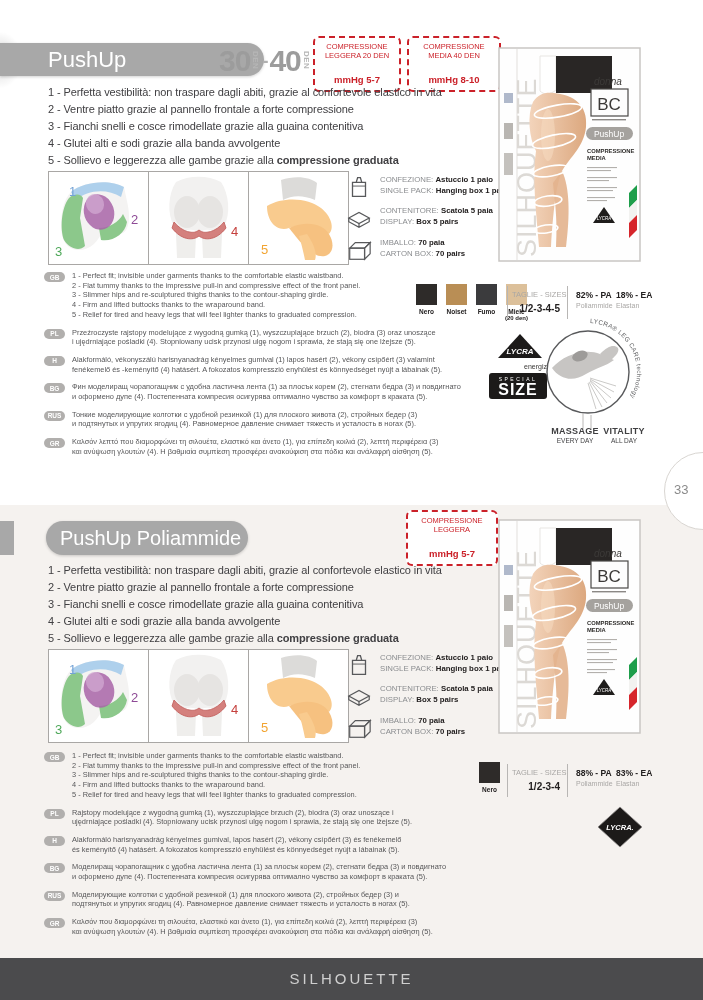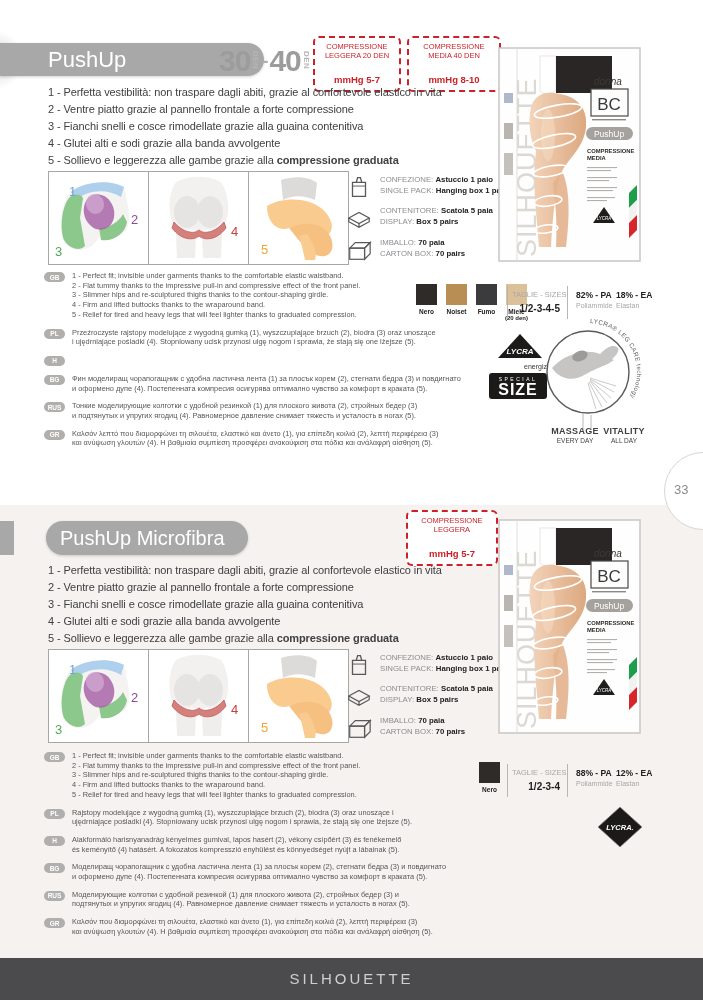--- a/index.html
+++ b/index.html
@@ -217,20 +217,24 @@
   </div>
   <div class="lang-row">
     <span class="lang-badge">PL</span>
     <div class="lang-lines">
         <div>Przeźroczyste rajstopy modelujące z wygodną gumką (1), wyszczuplające brzuch (2), biodra (3) oraz unoszące</div>
         <div>i ujędrniające pośladki (4). Stopniowany ucisk przynosi ulgę nogom i sprawia, że stają się one lżejsze (5).</div>
       </div>
   </div>
   <div class="lang-row">
     <span class="lang-badge">H</span>
+    <div class="lang-lines">
+        <div>Alakformáló, vékonyszálú harisnyanadrág kényelmes gumival (1) lapos hasért (2), vékony csípőért (3) valamint</div>
+        <div>fenékemelő és -keményítő (4) hatásért. A fokozatos kompresszió enyhülést és könnyedséget nyújt a lábainak (5).</div>
+      </div>
   </div>
   <div class="lang-row">
     <span class="lang-badge">BG</span>
     <div class="lang-lines">
         <div>Фин моделиращ чорапогащник с удобна ластична лента (1) за плосък корем (2), стегнати бедра (3) и повдигнато</div>
         <div>и оформено дупе (4). Постепенната компресия осигурява оптимално чувство за комфорт в краката (5).</div>
       </div>
   </div>
   <div class="lang-row">
     <span class="lang-badge">RUS</span>
@@ -335,21 +339,21 @@
   <polygon points="133,163 141,155 141,170 133,178" fill="#f2f2f0"></polygon>
   <polygon points="133,178 141,170 141,185 133,193" fill="#d6262c"></polygon>
 </svg>
 
 <div class="abs page-circle" style="left:664px;top:452px">
   <span class="abs" style="left:9px;top:29px;font-size:13px;color:#8b8b8b">33</span>
 </div>
 
 <div class="abs edge-strip"></div>
 <div class="abs banner banner2">
-  <span>PushUp Microfibra</span>
+  <span>PushUp Poliammide</span>
 </div>
 
 <div class="abs cbadge" style="left:406px;top:510px;width:84px">
   <div class="cb-l">COMPRESSIONE</div>
   <div class="cb-l">LEGGERA</div>
   <div class="cb-m">mmHg 5-7</div>
 </div>
 
 <div class="abs features" style="top:562px">
   <div>1 - Perfetta vestibilità: non traspare dagli abiti, grazie al confortevole elastico in vita</div>
@@ -437,21 +441,21 @@
 <div class="abs" style="left:512px;top:768px;width:48px;text-align:right">
   <div class="sz-label">TAGLIE - SIZES:</div>
   <div class="sz-value">1/2-3-4</div>
 </div>
 <div class="abs vdiv" style="left:567px;top:764px;height:33px"></div>
 <div class="abs comp" style="left:576px;top:768px">
   <div class="c-pct">88% - PA</div>
     <div class="c-name">Poliammide</div>
 </div>
 <div class="abs comp" style="left:616px;top:768px">
-  <div class="c-pct">12% - EA</div>
+  <div class="c-pct">83% - EA</div>
     <div class="c-name">Elastan</div>
 </div>
 
 <div class="abs" style="left:44px;top:751px;width:440px">
   <div class="lang-row">
     <span class="lang-badge">GB</span>
     <div class="lang-lines">
       <div>1 - Perfect fit; invisible under garments thanks to the comfortable elastic waistband.</div>
         <div>2 - Flat tummy thanks to the impressive pull-in and compressive effect of the front panel.</div>
       <div>3 - Slimmer hips and re-sculptured thighs thanks to the contour-shaping girdle.</div>

